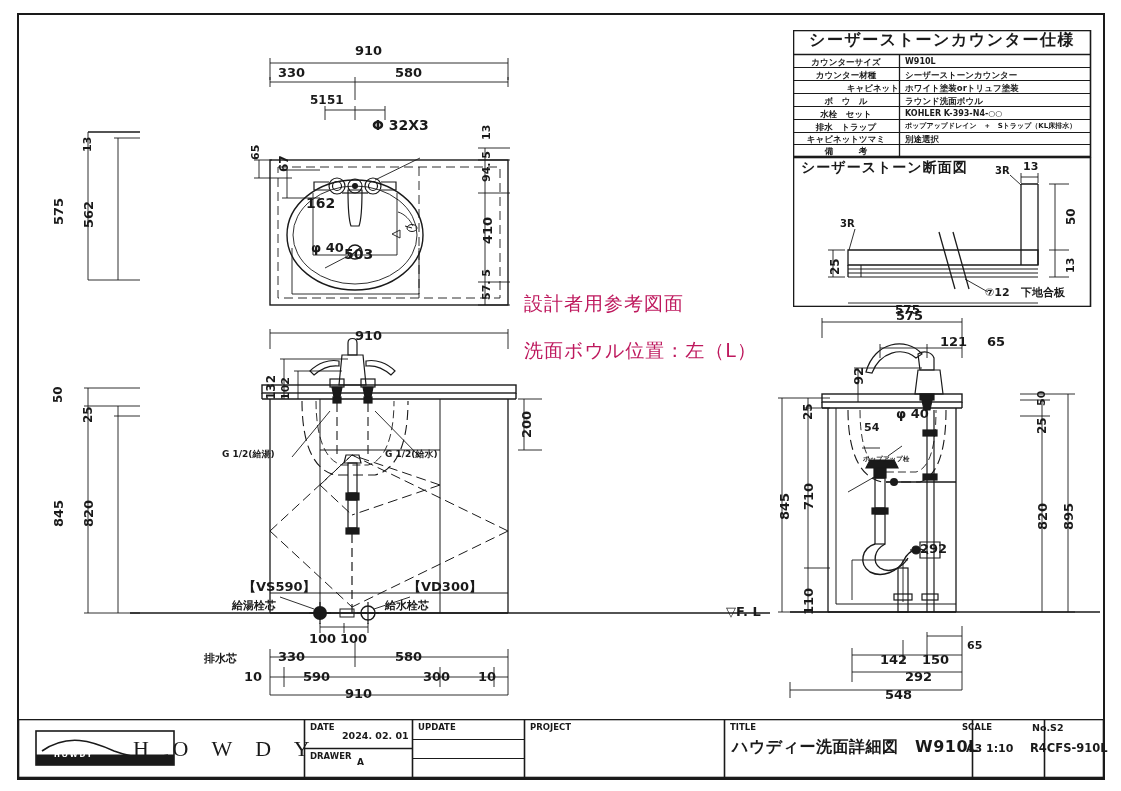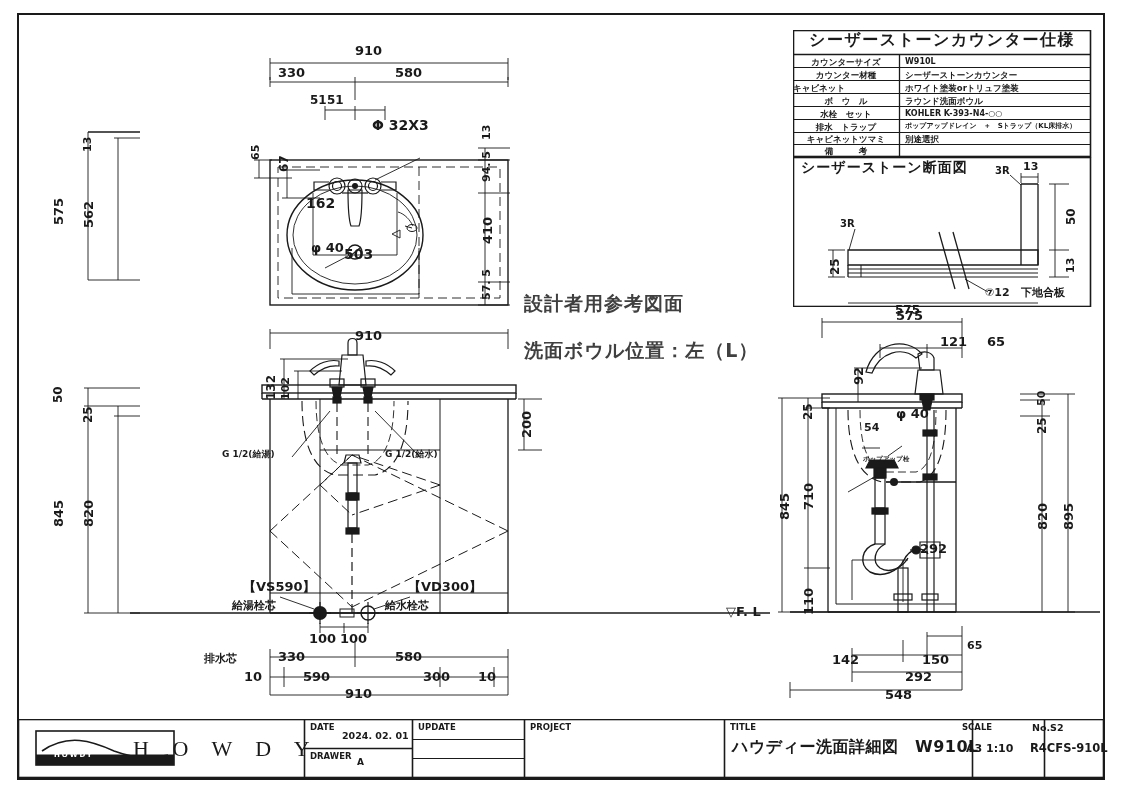--- a/index.html
+++ b/index.html
@@ -2,21 +2,21 @@
 <html><head>
 <meta charset="utf-8">
 <style>
   html,body{margin:0;padding:0;background:#ffffff;}
   body{width:1121px;height:791px;font-family:"DejaVu Sans","Liberation Sans",sans-serif;color:#1a1a1a;}
   #sheet{position:relative;width:1121px;height:791px;overflow:hidden;background:#fff;}
   .abs{position:absolute;}
   svg{display:block;}
   .t{position:absolute;white-space:nowrap;line-height:1;}
   .vt{transform-origin:0 0;}
-  .blue{color:#404040;font-weight:bold;}
+  .blue{color:#be185d;font-weight:normal;}
   .ja{font-family:"DejaVu Sans","Liberation Sans",sans-serif;}
 </style>
 </head>
 <body>
 
 <div id="sheet">
 
   <svg class="abs" style="left:0;top:0" width="1121" height="791">
     <rect x="18" y="14" width="1086" height="765" fill="none" stroke="#1a1a1a" stroke-width="2"></rect>
   </svg>
@@ -35,21 +35,21 @@
       <line x1="106.5" y1="24.5" x2="106.5" y2="126.5" stroke="#1a1a1a" stroke-width="1.3"></line>
     </svg>
     <div class="t ja" style="left:0;top:2px;width:298px;text-align:center;font-size:16px;font-weight:bold;letter-spacing:1.5px;">シーザーストーンカウンター仕様</div>
 
     <div class="t ja" style="left:0;top:28px;width:106px;text-align:center;font-size:8.5px;font-weight:bold;">カウンターサイズ</div>
     <div class="t ja" style="left:112px;top:28px;font-size:8px;font-weight:bold;">W910L</div>
 
     <div class="t ja" style="left:0;top:41px;width:106px;text-align:center;font-size:8.5px;font-weight:bold;">カウンター材種</div>
     <div class="t ja" style="left:112px;top:41px;font-size:8.5px;font-weight:bold;">シーザーストーンカウンター</div>
 
-    <div class="t ja" style="left:0;top:54px;width:106px;text-align:left;font-size:8.5px;font-weight:bold;">キャビネット</div>
+    <div class="t ja" style="left:0;top:54px;width:106px;text-align:right;font-size:8.5px;font-weight:bold;">キャビネット</div>
     <div class="t ja" style="left:112px;top:54px;font-size:8.5px;font-weight:bold;">ホワイト塗装orトリュフ塗装</div>
 
     <div class="t ja" style="left:0;top:67px;width:106px;text-align:center;font-size:8.5px;font-weight:bold;">ボ　ウ　ル</div>
     <div class="t ja" style="left:112px;top:67px;font-size:8.5px;font-weight:bold;">ラウンド洗面ボウル</div>
 
     <div class="t ja" style="left:0;top:80px;width:106px;text-align:center;font-size:8.5px;font-weight:bold;">水栓　セット</div>
     <div class="t ja" style="left:112px;top:80px;font-size:8px;font-weight:bold;">KOHLER  K-393-N4-○○</div>
 
     <div class="t ja" style="left:0;top:93px;width:106px;text-align:center;font-size:8.5px;font-weight:bold;">排水　トラップ</div>
     <div class="t ja" style="left:112px;top:93px;font-size:7px;font-weight:bold;">ポップアップドレイン　＋　Sトラップ（KL床排水）</div>
@@ -446,21 +446,21 @@
 
   <div class="t" style="left:896px;top:309px;font-size:13px;font-weight:bold;">575</div>
   <div class="t" style="left:940px;top:335px;font-size:13px;font-weight:bold;">121</div>
   <div class="t" style="left:987px;top:335px;font-size:13px;font-weight:bold;">65</div>
   <div class="t vt" style="left:852px;top:385px;font-size:13px;font-weight:bold;transform:rotate(-90deg);">92</div>
   <div class="t" style="left:896px;top:407px;font-size:13px;font-weight:bold;">φ 40</div>
   <div class="t" style="left:864px;top:422px;font-size:11px;font-weight:bold;">54</div>
   <div class="t ja" style="left:836px;top:456px;font-size:6.5px;font-weight:bold;padding-left:27px;">ポップアップ栓</div>
   <div class="t" style="left:920px;top:542px;font-size:13px;font-weight:bold;">292</div>
   <div class="t" style="left:967px;top:640px;font-size:11px;font-weight:bold;">65</div>
-  <div class="t" style="left:832px;top:653px;font-size:13px;font-weight:bold;">142</div>
+  <div class="t" style="left:880px;top:653px;font-size:13px;font-weight:bold;">142</div>
   <div class="t" style="left:922px;top:653px;font-size:13px;font-weight:bold;">150</div>
   <div class="t" style="left:905px;top:670px;font-size:13px;font-weight:bold;">292</div>
   <div class="t" style="left:885px;top:688px;font-size:13px;font-weight:bold;">548</div>
 
   <svg class="abs" style="left:770px;top:380px" width="60" height="240">
     <line x1="12" y1="18" x2="12" y2="232" stroke="#1a1a1a" stroke-width="0.9"></line>
     <line x1="38" y1="18" x2="38" y2="232" stroke="#1a1a1a" stroke-width="0.9"></line>
     <line x1="8" y1="18" x2="60" y2="18" stroke="#1a1a1a" stroke-width="0.9"></line>
     <line x1="34" y1="28" x2="60" y2="28" stroke="#1a1a1a" stroke-width="0.9"></line>
     <line x1="34" y1="188" x2="60" y2="188" stroke="#1a1a1a" stroke-width="0.9"></line>

